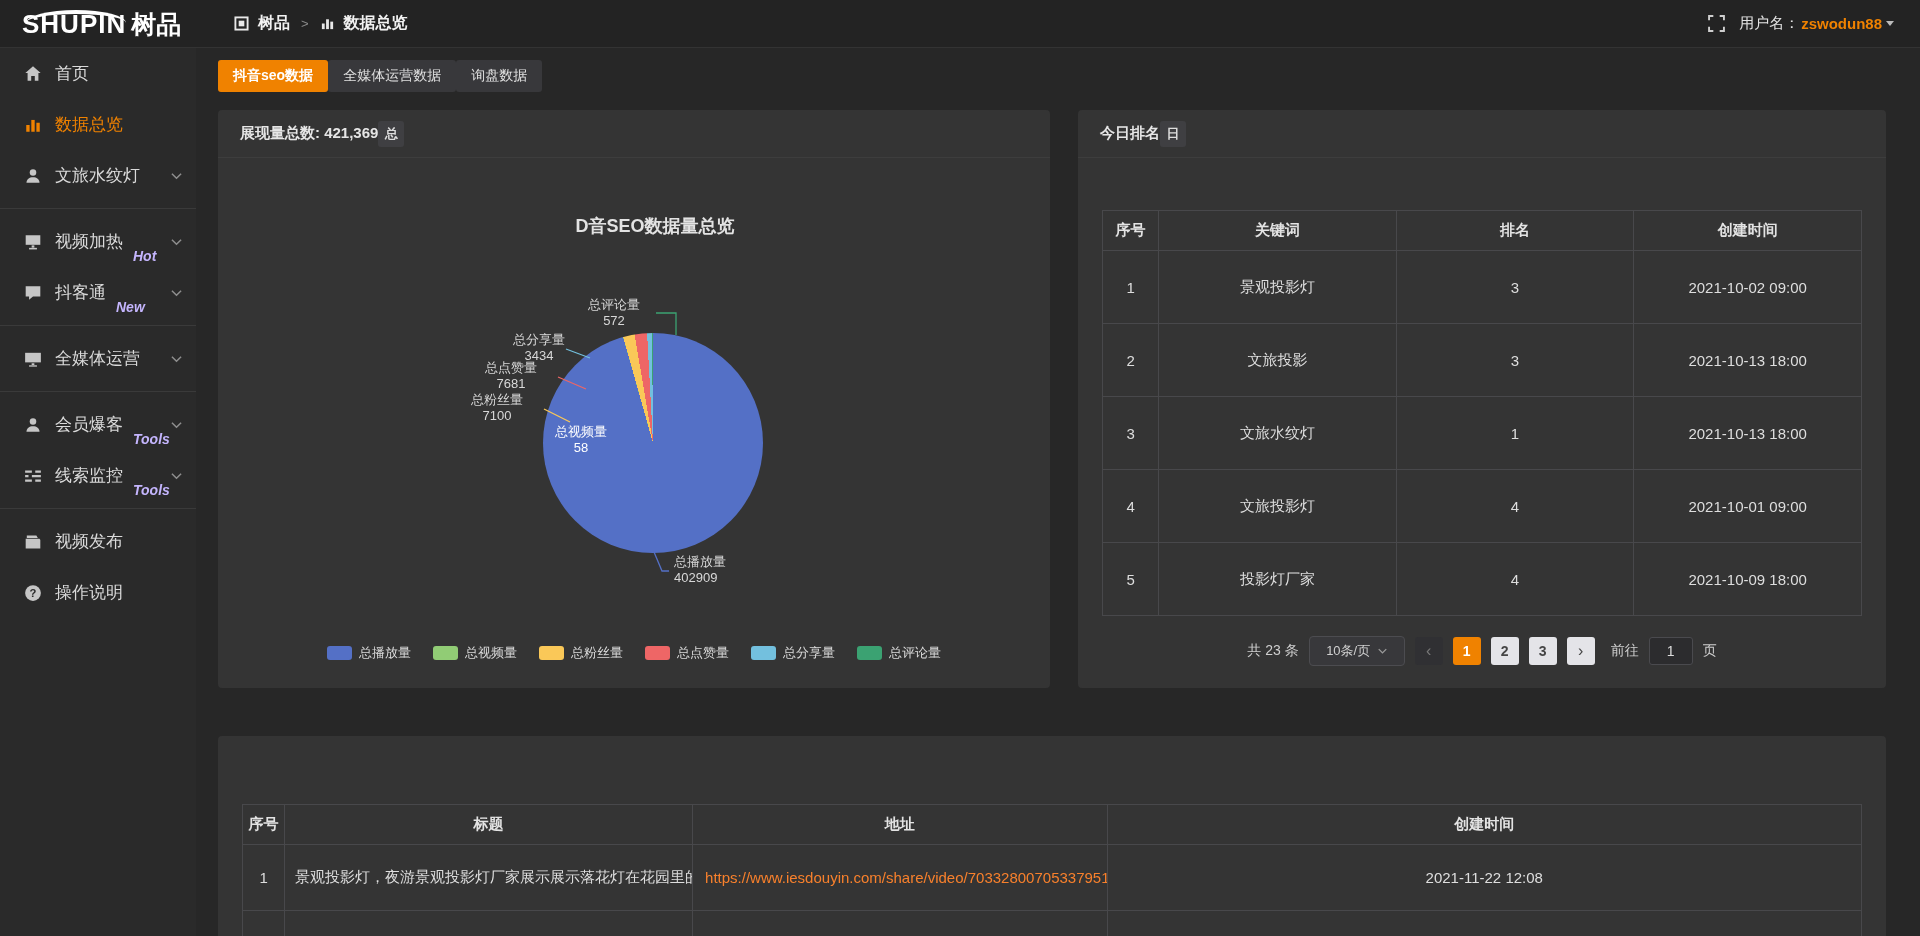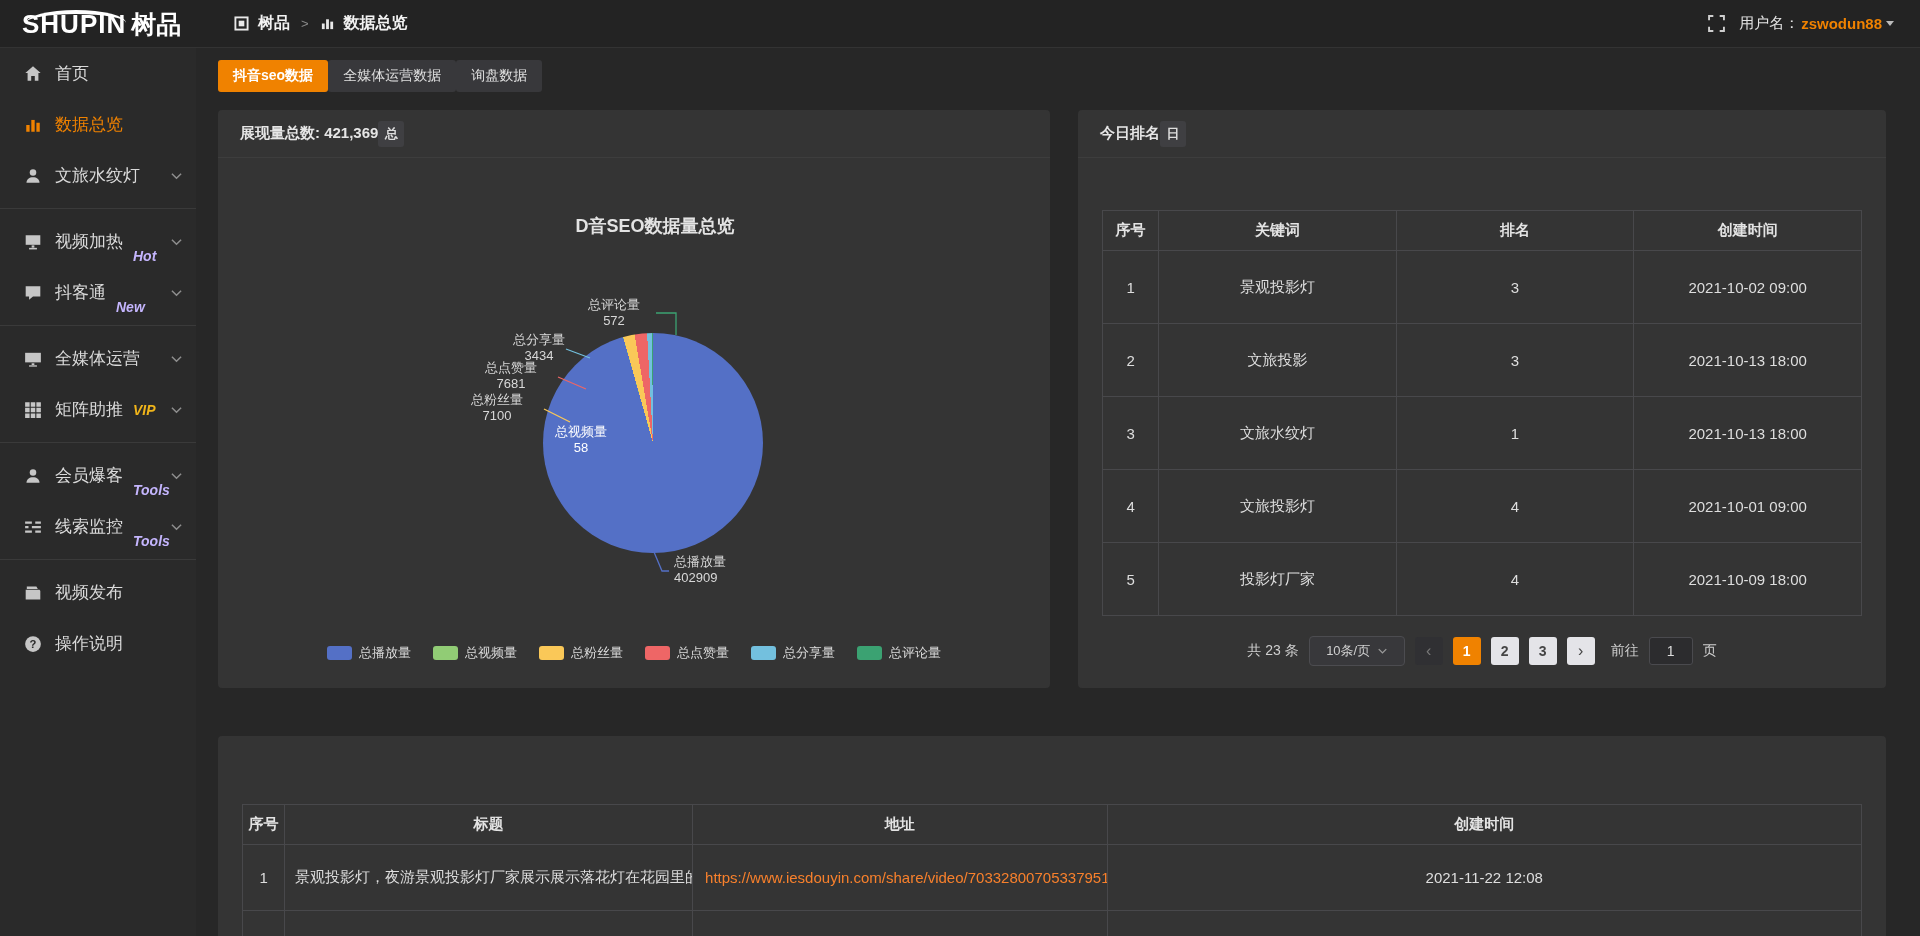--- a/index.html
+++ b/index.html
@@ -233,34 +233,20 @@
         </svg>
     </span>
     <span class="slabel">全媒体运营</span>
     <span class="schev">
       <svg viewBox="0 0 12 8" width="11" height="8" fill="none" stroke="currentColor" stroke-width="1.6">
           <path d="M1 1.5l5 5 5-5"></path>
         </svg>
     </span>
   </div>
 
-  <div class="side-item">
-    <span class="sicon">
-      <svg viewBox="0 0 16 16" width="18" height="18" fill="currentColor">
-          <path d="M1 1h4v4H1zM6 1h4v4H6zM11 1h4v4h-4zM1 6h4v4H1zM6 6h4v4H6zM11 6h4v4h-4zM1 11h4v4H1zM6 11h4v4H6zM11 11h4v4h-4z"></path>
-        </svg>
-    </span>
-    <span class="slabel">矩阵助推</span>
-    <span class="sbadge gold">VIP</span>
-    <span class="schev">
-      <svg viewBox="0 0 12 8" width="11" height="8" fill="none" stroke="currentColor" stroke-width="1.6">
-          <path d="M1 1.5l5 5 5-5"></path>
-        </svg>
-    </span>
-  </div>
 
   <div class="sdivider"></div>
 
   <div class="side-item">
     <span class="sicon">
       <svg viewBox="0 0 16 16" width="18" height="18" fill="currentColor">
           <circle cx="8" cy="4.8" r="2.9"></circle>
           <path d="M2.2 14c0-3.2 2.6-5 5.8-5s5.8 1.8 5.8 5z"></path>
         </svg>
     </span>

